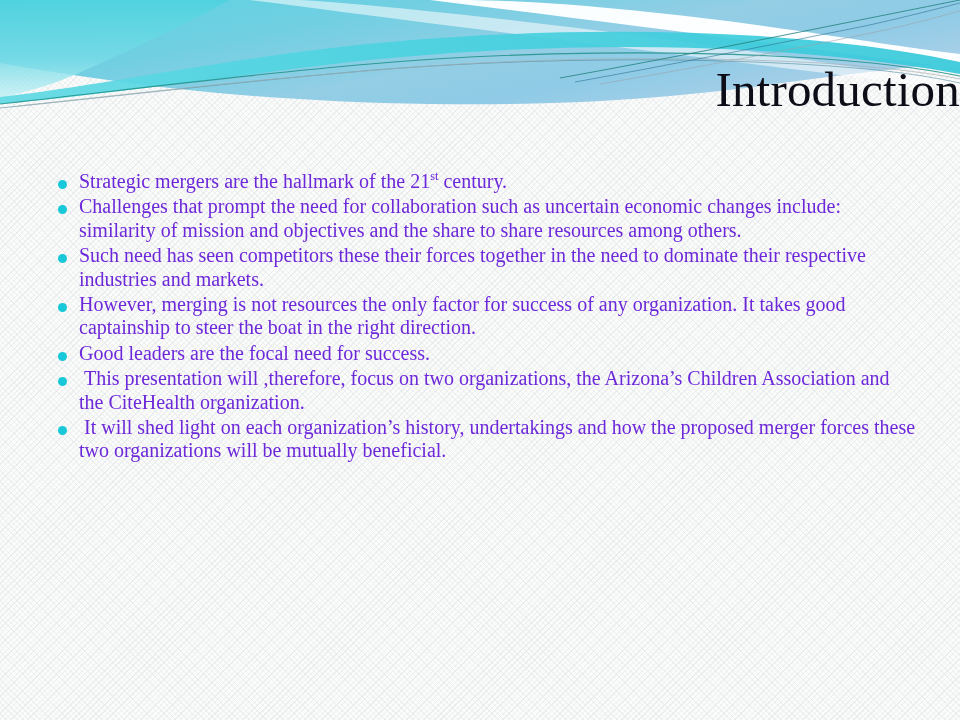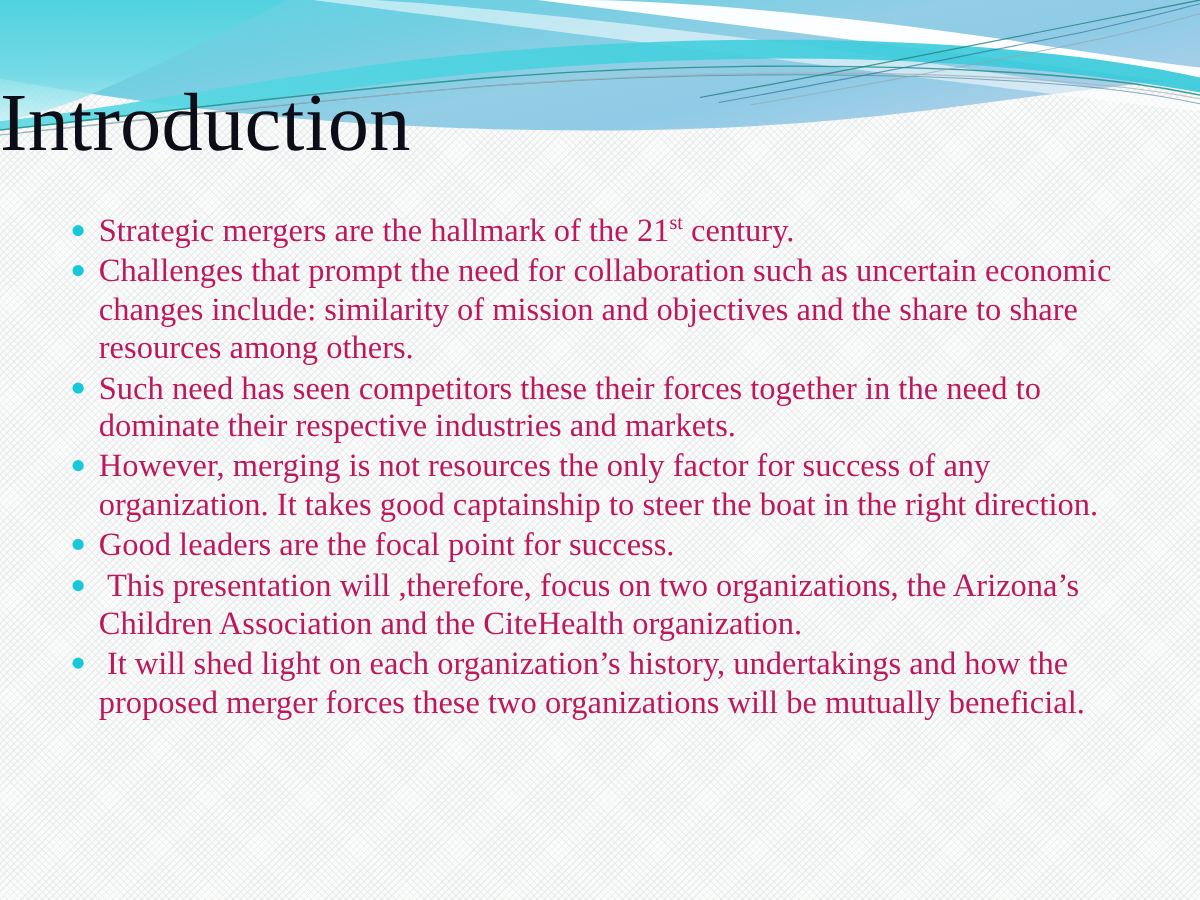--- a/index.html
+++ b/index.html
@@ -34,22 +34,22 @@
     top: 0;
     left: 0;
     width: 960px;
     height: 130px;
   }
   #title {
     position: absolute;
     left: 0;
     top: 64px;
     width: 960px;
-    text-align: left;
-    font-size: 66px;
+    text-align: right;
+    font-size: 49px;
     line-height: 1.05;
     color: #0d0d18;
     letter-spacing: 0.2px;
     white-space: nowrap;
   }
   #body-list {
     position: absolute;
     left: 58px;
     top: 170px;
     width: 858px;
@@ -67,23 +67,23 @@
   }
   .bullet-dot i {
     display: block;
     width: 9px;
     height: 9px;
     border-radius: 50%;
     background: #17c8d8;
   }
   .bullet-text {
     flex: 1 1 auto;
-    font-size: 26px;
+    font-size: 20px;
     line-height: 1.17;
-    color: #be185d;
+    color: #6d28d9;
     text-align: left;
     white-space: pre-wrap;
   }
   .bullet-text sup {
     font-size: 0.62em;
     vertical-align: super;
     line-height: 0;
   }
 </style>
 </head>
@@ -166,21 +166,21 @@
       <span class="bullet-dot">
           <i></i>
         </span>
       <span class="bullet-text">However, merging is not resources the only factor for success of any organization. It takes good captainship to steer the boat in the right direction.</span>
     </div>
 
     <div class="bullet-row">
       <span class="bullet-dot">
           <i></i>
         </span>
-      <span class="bullet-text">Good leaders are the focal point for success.</span>
+      <span class="bullet-text">Good leaders are the focal need for success.</span>
     </div>
 
     <div class="bullet-row">
       <span class="bullet-dot">
           <i></i>
         </span>
       <span class="bullet-text"> This presentation will ,therefore, focus on two organizations, the Arizona’s Children Association and the CiteHealth organization.</span>
     </div>
 
     <div class="bullet-row">

